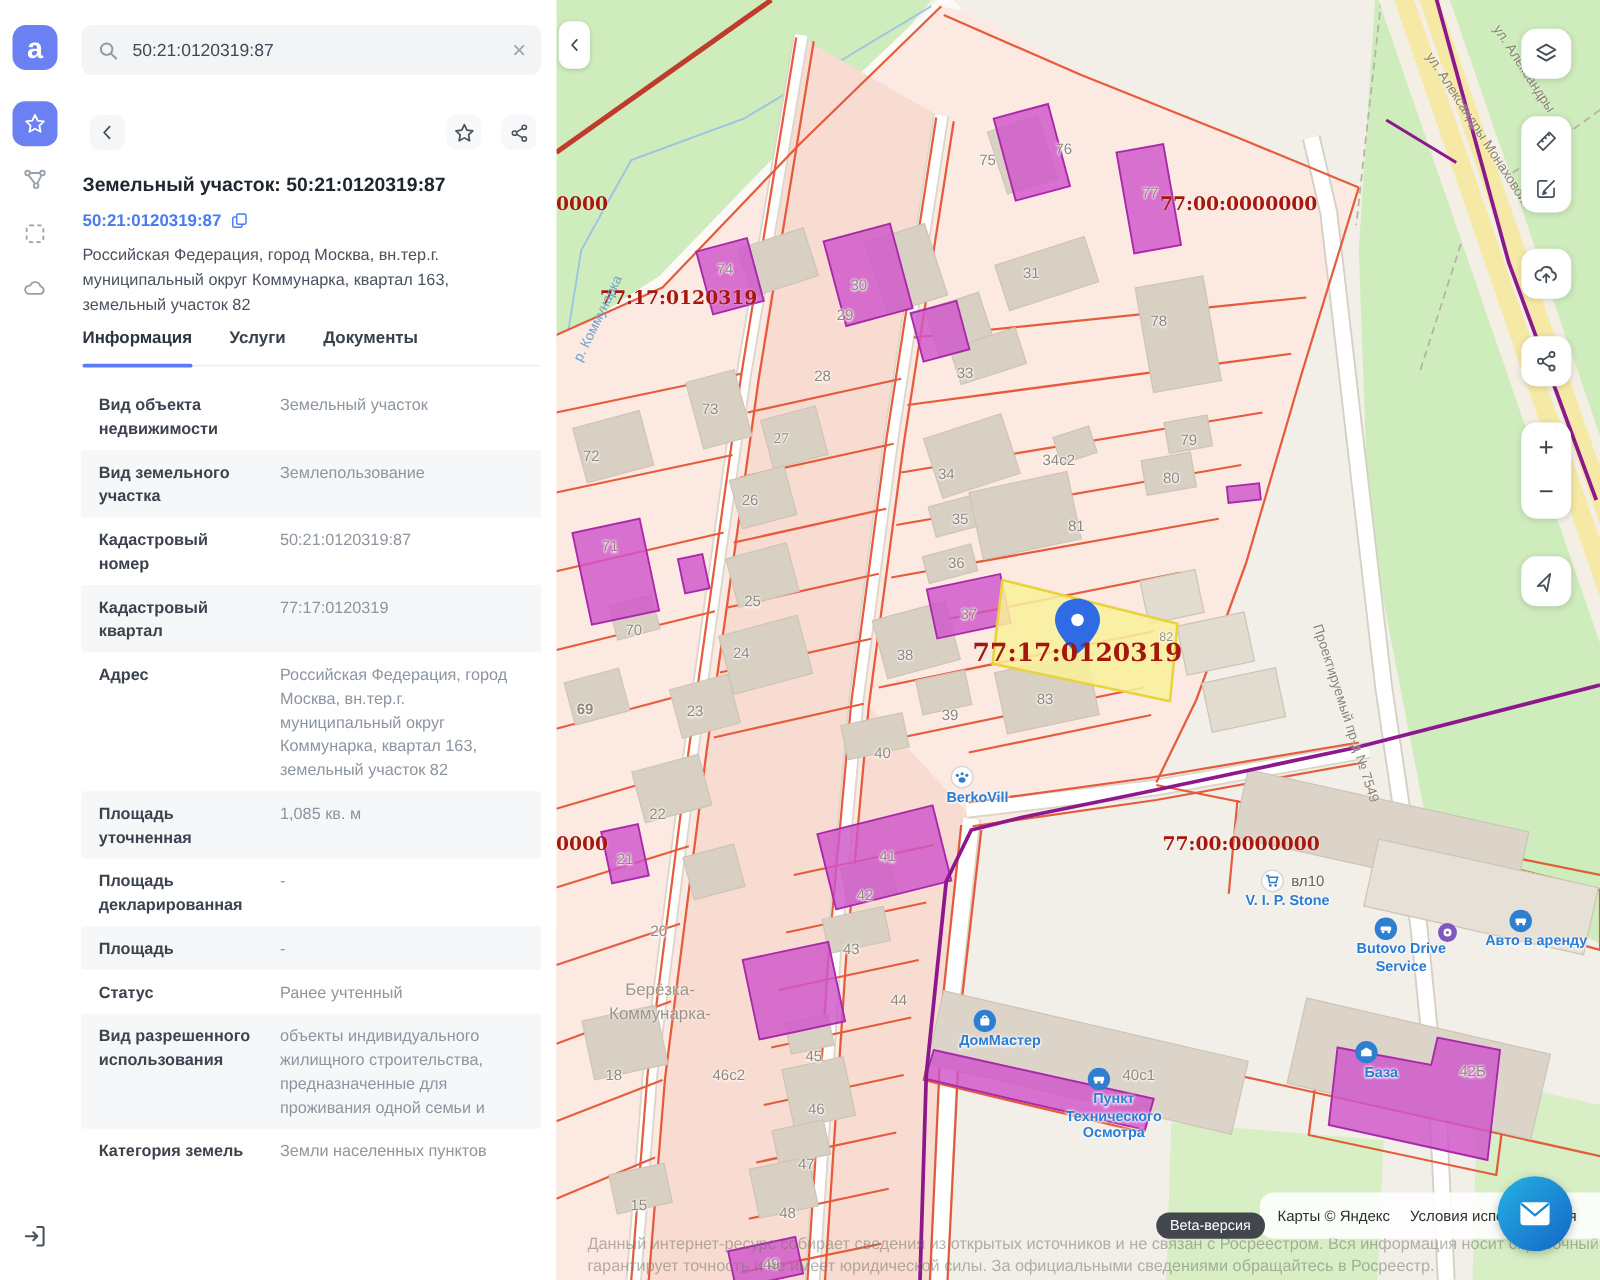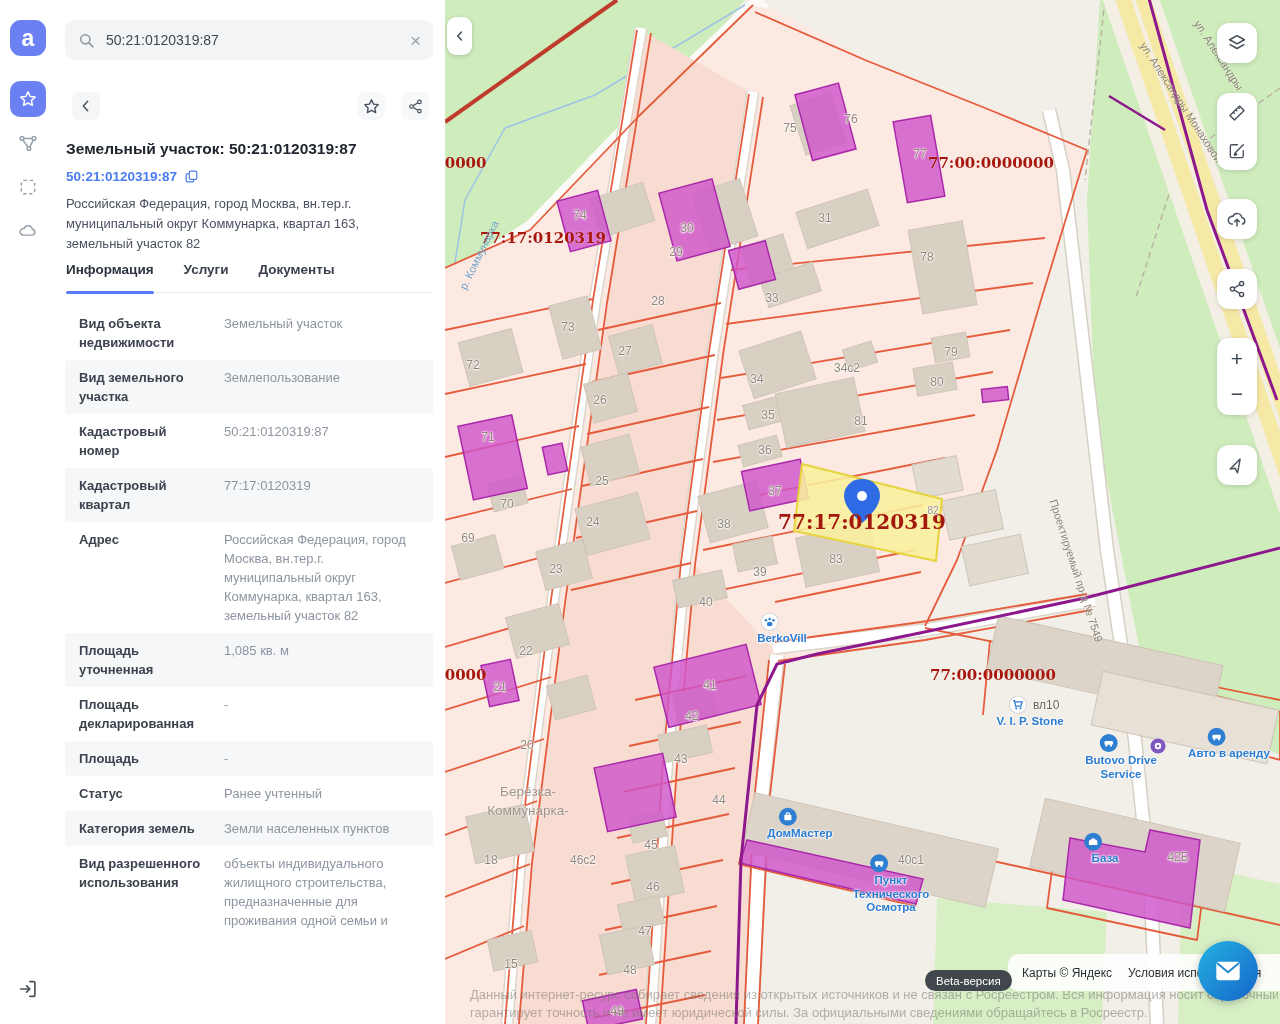--- a/index.html
+++ b/index.html
@@ -220,26 +220,26 @@
       </div>
         <div class="info-row">
         <div class="info-label">Площадь</div>
         <div class="info-value">-</div>
       </div>
         <div class="info-row">
         <div class="info-label">Статус</div>
         <div class="info-value">Ранее учтенный</div>
       </div>
         <div class="info-row">
+        <div class="info-label">Вид разрешенного использования</div>
+        <div class="info-value">объекты индивидуального жилищного строительства, предназначенные для проживания одной семьи и</div>
+      </div>
+        <div class="info-row">
         <div class="info-label">Категория земель</div>
         <div class="info-value">Земли населенных пунктов</div>
-      </div>
-        <div class="info-row">
-        <div class="info-label">Вид разрешенного использования</div>
-        <div class="info-value">объекты индивидуального жилищного строительства, предназначенные для проживания одной семьи и</div>
       </div>
       </div>
   </section>
 
   <div class="map">
 
     <svg class="map-svg" width="835" height="1024" viewBox="0 0 835 1024">
 
       <rect x="0" y="0" width="835" height="1024" fill="#f2efe8"></rect>
 
@@ -429,41 +429,41 @@
     <span class="pnum" style="position: absolute; left: 345px; top: 128px;">75</span>
         <span class="pnum" style="position: absolute; left: 406px; top: 119px;">76</span>
         <span class="pnum" style="position: absolute; left: 475px; top: 154px;">77</span>
         <span class="pnum" style="position: absolute; left: 135px; top: 215px;">74</span>
         <span class="pnum" style="position: absolute; left: 242px; top: 228px;">30</span>
         <span class="pnum" style="position: absolute; left: 231px; top: 252px;">29</span>
         <span class="pnum" style="position: absolute; left: 380px; top: 218px;">31</span>
         <span class="pnum" style="position: absolute; left: 482px; top: 257px;">78</span>
         <span class="pnum" style="position: absolute; left: 213px; top: 301px;">28</span>
         <span class="pnum" style="position: absolute; left: 327px; top: 298px;">33</span>
-        <span class="pnum" style="position: absolute; left: 180px; top: 351px;">27</span>
+        <span class="pnum" style="position: absolute; left: 180px; top: 351px; font-family: Liberation Serif, serif;">27</span>
         <span class="pnum" style="position: absolute; left: 312px; top: 379px;">34</span>
         <span class="pnum" style="position: absolute; left: 402px; top: 368px;">34с2</span>
         <span class="pnum" style="position: absolute; left: 506px; top: 352px;">79</span>
         <span class="pnum" style="position: absolute; left: 492px; top: 382px;">80</span>
         <span class="pnum" style="position: absolute; left: 155px; top: 400px;">26</span>
         <span class="pnum" style="position: absolute; left: 28px; top: 365px;">72</span>
         <span class="pnum" style="position: absolute; left: 123px; top: 327px;">73</span>
         <span class="pnum" style="position: absolute; left: 323px; top: 415px;">35</span>
         <span class="pnum" style="position: absolute; left: 43px; top: 437px;">71</span>
         <span class="pnum" style="position: absolute; left: 320px; top: 450px;">36</span>
         <span class="pnum" style="position: absolute; left: 416px; top: 421px;">81</span>
         <span class="pnum" style="position: absolute; left: 157px; top: 481px;">25</span>
         <span class="pnum" style="position: absolute; left: 330px; top: 491px; text-align: center;">37</span>
         <span class="pnum" style="position: absolute; left: 148px; top: 522px;">24</span>
         <span class="pnum" style="position: absolute; left: 279px; top: 524px;">38</span>
         <span class="pnum small" style="position: absolute; left: 488px; top: 510px;">82</span>
         <span class="pnum" style="position: absolute; left: 391px; top: 559px;">83</span>
         <span class="pnum" style="position: absolute; left: 111px; top: 569px;">23</span>
         <span class="pnum" style="position: absolute; left: 315px; top: 572px;">39</span>
-        <span class="pnum" style="position: absolute; left: 23px; top: 538px;">69</span>
+        <span class="pnum" style="position: absolute; left: 23px; top: 567px; font-weight: bold;">69</span>
         <span class="pnum" style="position: absolute; left: 62px; top: 504px;">70</span>
         <span class="pnum" style="position: absolute; left: 261px; top: 602px;">40</span>
         <span class="pnum" style="position: absolute; left: 81px; top: 651px;">22</span>
         <span class="pnum" style="position: absolute; left: 55px; top: 687px;">21</span>
         <span class="pnum" style="position: absolute; left: 265px; top: 685px;">41</span>
         <span class="pnum" style="position: absolute; left: 247px; top: 716px;">42</span>
         <span class="pnum" style="position: absolute; left: 82px; top: 745px;">20</span>
         <span class="pnum" style="position: absolute; left: 236px; top: 759px;">43</span>
         <span class="pnum" style="position: absolute; left: 274px; top: 800px;">44</span>
         <span class="pnum" style="position: absolute; left: 206px; top: 845px;">45</span>

